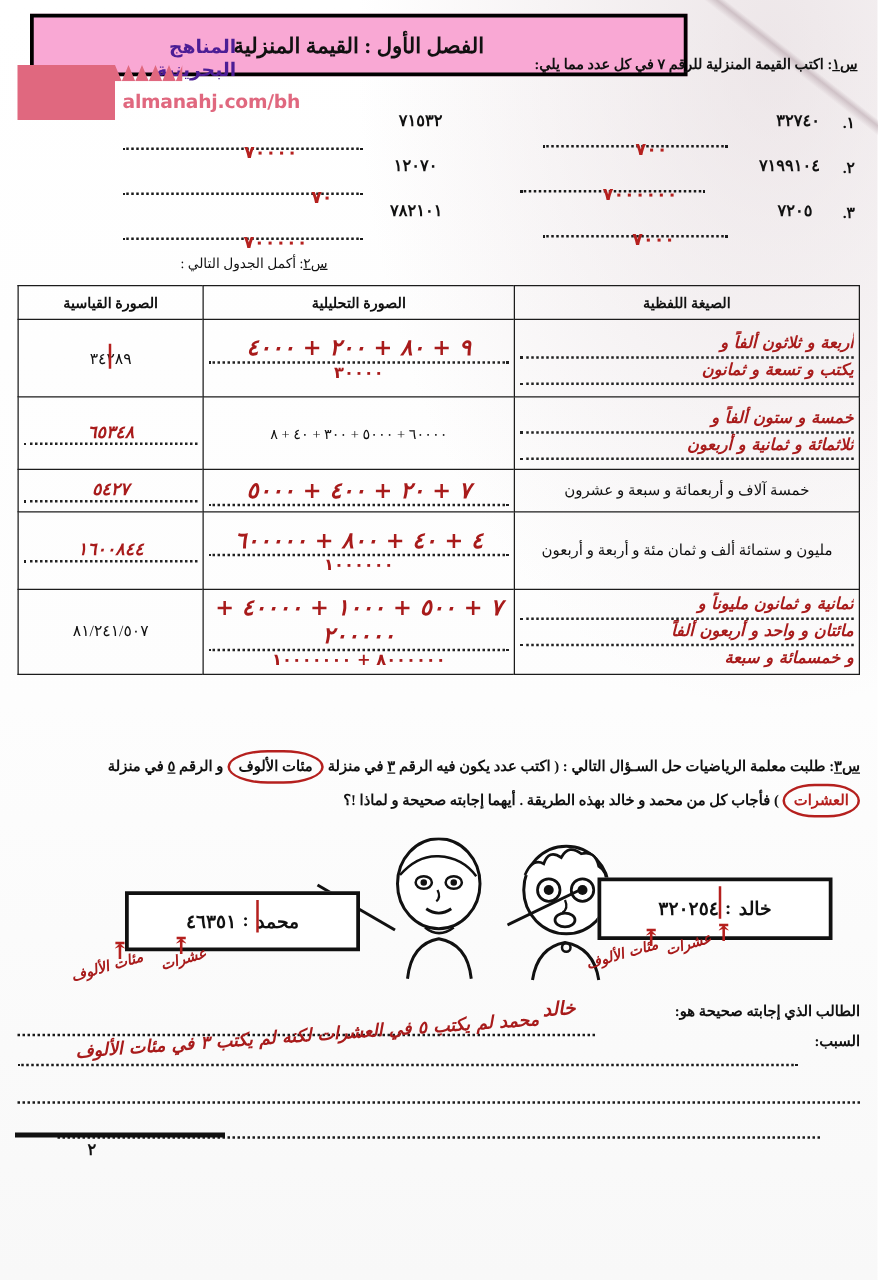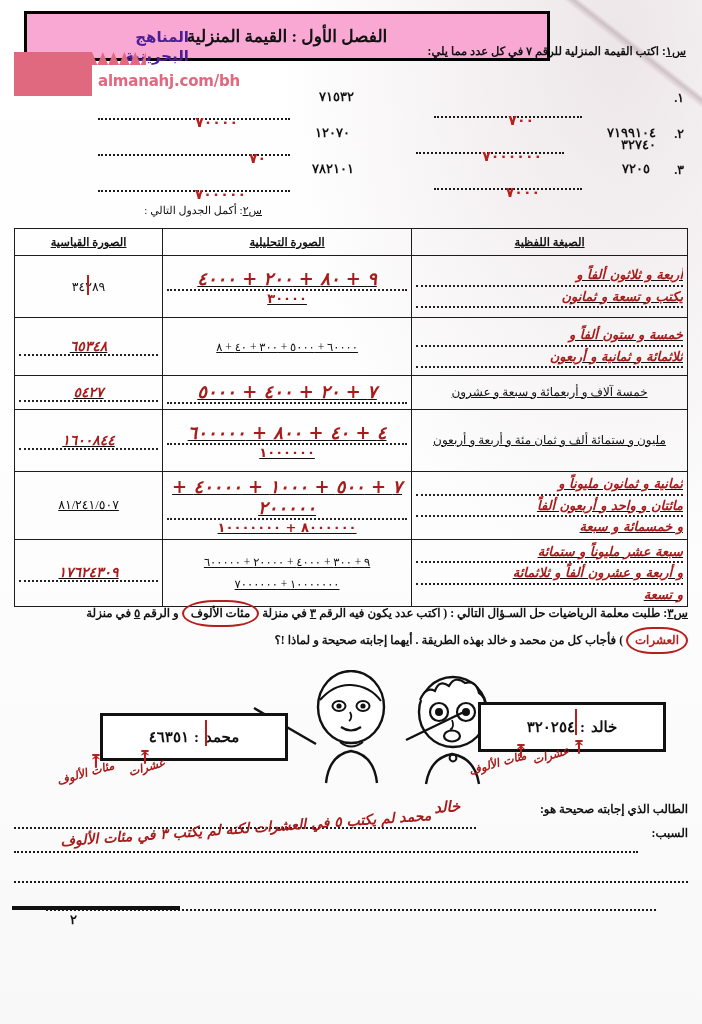--- a/index.html
+++ b/index.html
@@ -66,21 +66,21 @@
   .q1blank .dotted{width:100%;height:11px;}
   .q1ans{position:absolute;top:-12px;font-size:14px;letter-spacing:1px;}
 
   
   .q2-head{position:absolute;right:440px;top:204px;font-size:11px;font-weight:400;}
   table.grid{
     position:absolute;left:14px;top:228px;width:674px;
     border-collapse:collapse;table-layout:fixed;
   }
   table.grid th,table.grid td{
-    border:1.6px solid #1c1c1c;vertical-align:middle;padding:2px 4px;text-decoration:underline;
+    border:1.6px solid #1c1c1c;vertical-align:middle;padding:2px 4px;
   }
   table.grid th{font-size:11.5px;font-weight:700;height:22px;text-align:center;}
   .c-word{width:41%;}
   .c-exp{width:37%;}
   .c-std{width:22%;}
   td.word{font-size:12px;text-align:center;line-height:1.45;}
   td.exp{font-size:11.5px;text-align:center;letter-spacing:.4px;direction:ltr;}
   td.std{font-size:12.5px;text-align:center;letter-spacing:.8px;}
 
   .scrawl{
@@ -176,21 +176,21 @@
   </div>
 
   <div class="q1-head">
     <u>س١</u><span>: اكتب القيمة المنزلية للرقم ٧ في كل عدد مما يلي:</span>
   </div>
 
   <div class="q1">
 
     <div class="q1row">
       <span class="q1num" style="right:8px;top:4px;">١.</span>
-      <span class="q1val" style="right:36px;top:3px;margin-top:48px;"><span>٣٢٧٤٠</span></span>
+      <span class="q1val" style="right:36px;top:3px;"><span>٣٢٧٤٠</span></span>
       <span class="q1blank" style="right:110px;top:14px;width:148px;">
         <span class="dotted"></span>
         <span class="hw q1ans" style="right:48px;">٧٠٠</span>
       </span>
     </div>
 
     <div class="q1row">
       <span class="q1num" style="right:8px;top:4px;">٢.</span>
       <span class="q1val" style="right:36px;top:3px;"><span>٧١٩٩١٠٤</span></span>
       <span class="q1blank" style="right:128px;top:14px;width:148px;">
@@ -315,34 +315,20 @@
         </td>
         <td class="exp">
           <span class="redexp">٧ + ٥٠٠ + ١٠٠٠ + ٤٠٠٠٠ + ٢٠٠٠٠٠</span>
           <span class="redplain">٨٠٠٠٠٠٠ + ١٠٠٠٠٠٠٠</span>
         </td>
         <td class="std">
           <span>٨١/٢٤١/٥٠٧</span>
         </td>
       </tr>
 
-      <tr style="height:64px;">
-        <td class="word">
-          <span class="scrawl">سبعة عشر مليوناً و ستمائة</span>
-          <span class="scrawl">و أربعة و عشرون ألفاً و ثلاثمائة</span>
-          <span class="scrawl nb">و تسعة</span>
-        </td>
-        <td class="exp">
-          <span style="display:block;">٩ + ٣٠٠ + ٤٠٠٠ + ٢٠٠٠٠ + ٦٠٠٠٠٠</span>
-          <span style="display:block;margin-top:8px;">١٠٠٠٠٠٠٠ + ٧٠٠٠٠٠٠</span>
-        </td>
-        <td class="std">
-          <span class="redstd">١٧٦٢٤٣٠٩</span>
-        </td>
-      </tr>
     </tbody>
   </table>
 
   <div class="q3">
     <div class="line">
       <u>س٣</u><span>: طلبت معلمة الرياضيات حل السـؤال التالي : ( اكتب عدد يكون فيه الرقم </span><u>٣</u><span> في منزلة </span><span class="ring blk">مئات الألوف</span><span> و الرقم </span><u>٥</u><span> في منزلة</span>
     </div>
     <div class="line">
       <span class="ring">العشرات</span><span> ) فأجاب كل من محمد و خالد بهذه الطريقة . أيهما إجابته صحيحة و لماذا !؟</span>
     </div>

